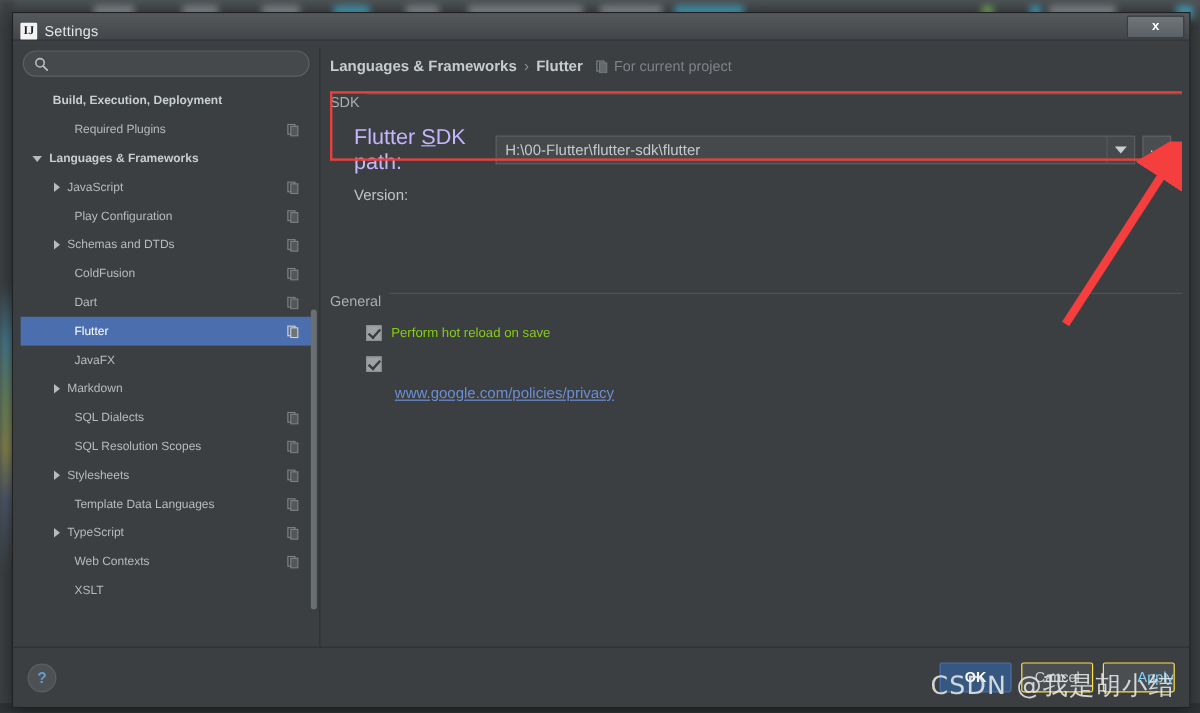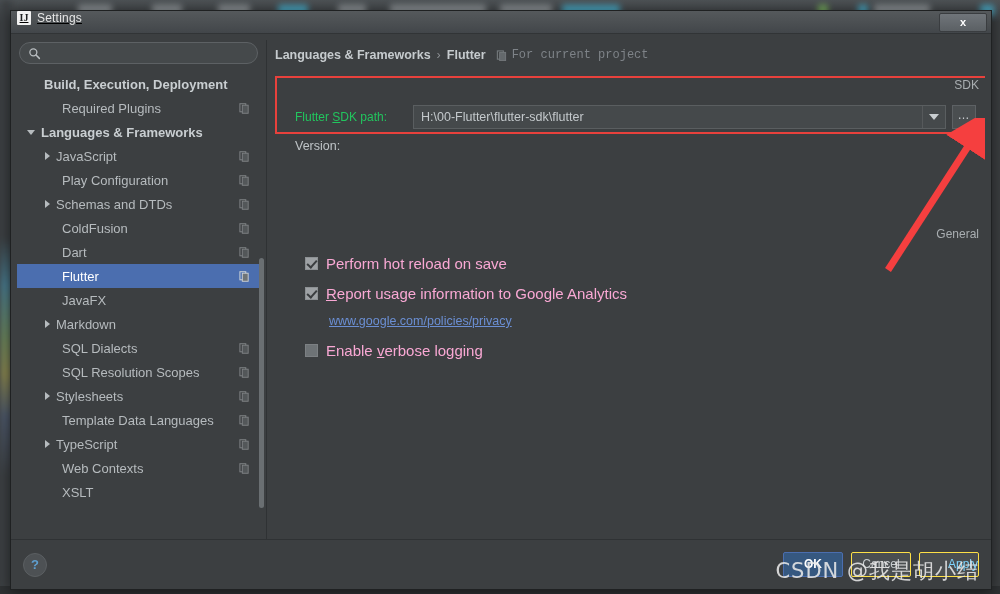--- a/index.html
+++ b/index.html
@@ -66,25 +66,24 @@
     box-shadow: 0 2px 14px rgba(0,0,0,.55);
     display: flex;
     flex-direction: column;
   }
 
   
   #titlebar {
     height: 22px;
     background: linear-gradient(180deg,#55595c 0%,#4a4e51 60%,#42464a 100%);
     display: flex;
-    align-items: flex-start;
+    align-items: flex-end;
     position: relative;
     flex: 0 0 auto;
     border-bottom: 1px solid #313436;
-    text-decoration: underline;
   }
   #titlebar .tb-icon {
     width: 14px; height: 14px;
     margin-left: 6px; margin-right: 6px;
     background: #f2f2f2;
     color: #1f2122;
     font-size: 10px;
     font-weight: bold;
     line-height: 14px;
     text-align: center;
@@ -160,21 +159,21 @@
     flex: 1 1 auto;
     overflow: hidden;
     position: relative;
     padding-top: 2px;
   }
   .tnode {
     height: 24px;
     display: flex;
     align-items: center;
     position: relative;
-    font-size: 13px;
+    font-size: 10px;
     color: #b6bbbe;
     cursor: default;
     box-sizing: border-box;
   }
   .tnode.sel {
     background: #4b6eaf;
     color: #ffffff;
   }
   .tnode.bold { font-weight: bold; color: #c9ced1; }
   .tnode .arrow {
@@ -233,49 +232,48 @@
     height: 22px;
     box-sizing: border-box;
   }
   #breadcrumb .crumb { color: #c6cbce; font-weight: bold; }
   #breadcrumb .sep { color: #8d9194; margin: 0 6px; font-weight: normal; }
   #breadcrumb .scopeicon {
     width: 11px; height: 11px;
     margin: 0 5px 0 10px;
     opacity: .6;
   }
-  #breadcrumb .scopetext { color: #7e8388; font-size: 12px; font-family: Liberation Mono, monospace; }
+  #breadcrumb .scopetext { color: #7e8388; font-size: 12px; }
 
   .grouplabel-row {
     display: flex;
-    align-items: flex-end;
+    align-items: flex-start;
     margin-top: 16px;
-    flex-direction: column;
   }
   .grouplabel {
     color: #a9aeb1;
     font-size: 12px;
     flex: 0 0 auto;
     padding-right: 6px;
   }
   .groupline {
     flex: 1 1 auto;
     height: 1px;
     background: #4e5254;
   }
 
   .formrow {
     display: flex;
     align-items: center;
     margin-top: 12px;
     padding-left: 20px;
   }
   .formrow .flabel {
-    color: #22c55e;
-    font-size: 12px;
+    color: #c4b5fd;
+    font-size: 18px;
     width: 118px;
     flex: 0 0 118px;
   }
   .flabel u { text-decoration: underline; }
   .combo {
     flex: 1 1 auto;
     height: 24px;
     background: #45494b;
     border: 1px solid #5a5e60;
     display: flex;
@@ -348,21 +346,21 @@
   .cbox.off { background: #6e7376; border-color: #7c8083; }
   .cbox.on::after {
     content: "";
     position: absolute;
     left: 3px; top: 0px;
     width: 4px; height: 8px;
     border: solid #3a3d3f;
     border-width: 0 2px 2px 0;
     transform: rotate(42deg);
   }
-  .cblabel { color: #f9a8d4; font-size: 15px; }
+  .cblabel { color: #84cc16; font-size: 11px; }
   .cblabel u { text-decoration: underline; }
   .linkrow {
     padding-left: 54px;
     margin-top: 9px;
   }
   .privlink {
     color: #6b8fd4;
     font-size: 12.5px;
     text-decoration: underline;
     cursor: pointer;
@@ -657,27 +655,22 @@
         <span class="groupline"></span>
       </div>
 
       <div id="cblist">
           <div class="cbrow">
             <span class="cbox on"></span>
             <span class="cblabel"><span>Perform hot reload on save</span><u></u><span></span></span>
           </div>
           <div class="cbrow">
             <span class="cbox on"></span>
-            <span class="cblabel"><span></span><u>R</u><span>eport usage information to Google Analytics</span></span>
           </div>
           <div class="linkrow"><span class="privlink">www.google.com/policies/privacy</span></div>
-          <div class="cbrow">
-            <span class="cbox off"></span>
-            <span class="cblabel"><span>Enable </span><u>v</u><span>erbose logging</span></span>
-          </div>
         </div>
 
       <div id="redrect"></div>
       <svg id="redarrow" viewBox="0 0 120 160">
         <defs>
           <marker id="ah" markerWidth="7" markerHeight="7" refX="2.4" refY="3.5" orient="auto">
             <polygon points="0,0 7,3.5 0,7" fill="#f53f3f"></polygon>
           </marker>
         </defs>
         <line x1="13" y1="152" x2="101" y2="16" stroke="#f53f3f" stroke-width="7" marker-end="url(#ah)"></line>

